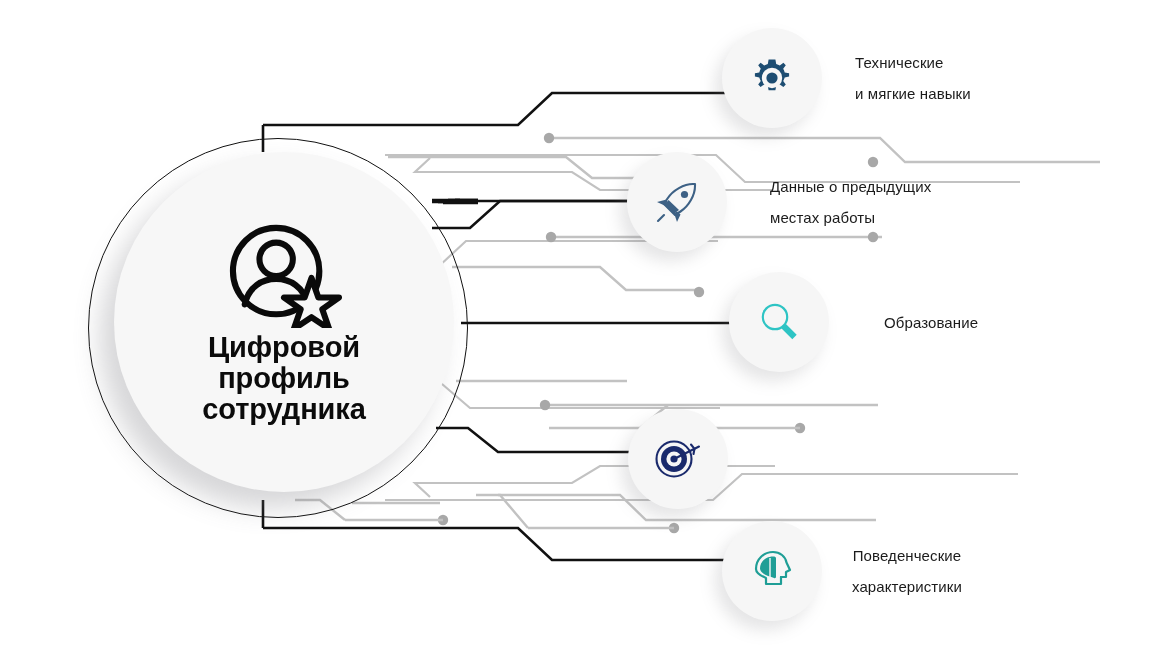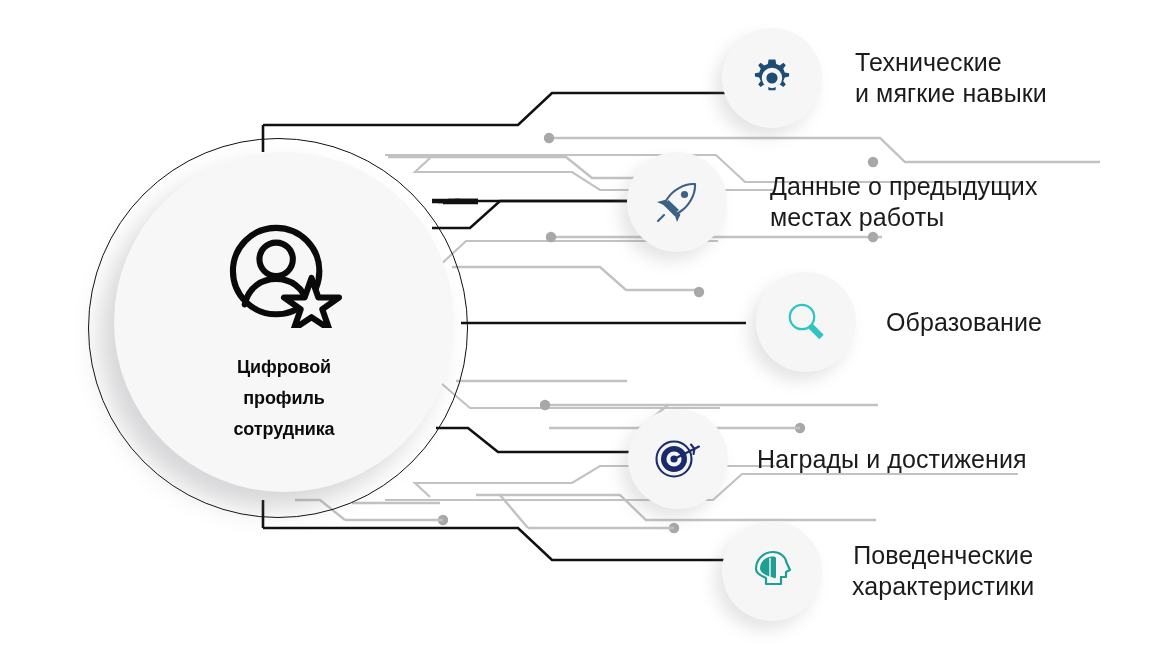--- a/index.html
+++ b/index.html
@@ -72,23 +72,23 @@
     justify-content: flex-start;
     padding-top: 68px;
     box-sizing: border-box;
   }
   #hub-icon {
     width: 118px;
     height: 108px;
     display: block;
   }
   #hub-title {
-    margin-top: 24px;
+    margin-top: 4px;
     text-align: center;
-    font-size: 18px;
+    font-size: 29px;
     line-height: 31px;
     font-weight: 700;
     color: #0b0b0b;
     letter-spacing: -0.1px;
     white-space: pre-line;
   }
 
   
   .node {
     position: absolute;
@@ -105,31 +105,31 @@
     flex: none;
     display: flex;
     align-items: center;
     justify-content: center;
   }
   .bubble svg {
     display: block;
   }
   .node-label {
     margin-left: 36px;
-    font-size: 25px;
+    font-size: 15px;
     line-height: 31px;
     color: #1b1b1b;
     font-weight: 400;
     white-space: pre-line;
     letter-spacing: 0.1px;
   }
 
   #node-0 { left: 722px; top: 28px;  }
   #node-1 { left: 627px; top: 152px; }
-  #node-2 { left: 756px; top: 272px; }
+  #node-2 { left: 729px; top: 272px; gap: 25px; }
   #node-3 { left: 628px; top: 409px; }
   #node-4 { left: 722px; top: 521px; }
 
   #node-0 .node-label { margin-left: 33px; }
   #node-1 .node-label { margin-left: 43px; }
   #node-2 .node-label { margin-left: 30px; }
   #node-3 .node-label { margin-left: 29px; }
   #node-4 .node-label { margin-left: 30px; text-align: center; }
 </style>
 </head>
@@ -291,21 +291,20 @@
         <circle cx="21" cy="23" r="13" fill="#1a2a6c"></circle>
         <circle cx="21" cy="23" r="7.6" fill="#f6f6f6"></circle>
         <circle cx="21" cy="23" r="3.6" fill="#1a2a6c"></circle>
 
         <path d="M 21 23 L 41 13" stroke="#1a2a6c" stroke-width="2.1" fill="none" stroke-linecap="round"></path>
 
         <path d="M 38 8.5 L 41.5 12.8 L 46 10.5" fill="none" stroke="#1a2a6c" stroke-width="2.1" stroke-linejoin="round" stroke-linecap="round"></path>
         <path d="M 41.5 12.8 L 40.5 18" fill="none" stroke="#1a2a6c" stroke-width="2.1" stroke-linecap="round"></path>
       </svg>
     </div>
-    <div class="node-label">Награды и достижения</div>
   </div>
 
   <div class="node" id="node-4">
     <div class="bubble">
       <svg width="48" height="48" viewBox="0 0 48 48">
 
         <path d="M 8 22 C 8 12, 16 5, 25 5 C 32 5, 37.5 9.5, 38.5 15.5 L 42 23 L 38 25 L 38 30 L 33 30 L 33 37 L 18 37 L 18 31 C 12 28.5, 8 26, 8 22 Z" fill="none" stroke="#1f9e96" stroke-width="2.2" stroke-linejoin="round"></path>
 
         <path d="M 12 21.5 C 12 14.5, 18 9.5, 25 9.5 C 27 9.5, 28 10, 28 11.5 L 28 30 C 28 31, 27 31.5, 26 31 C 22 29.5, 12 27, 12 21.5 Z" fill="#1f9e96"></path>
 

